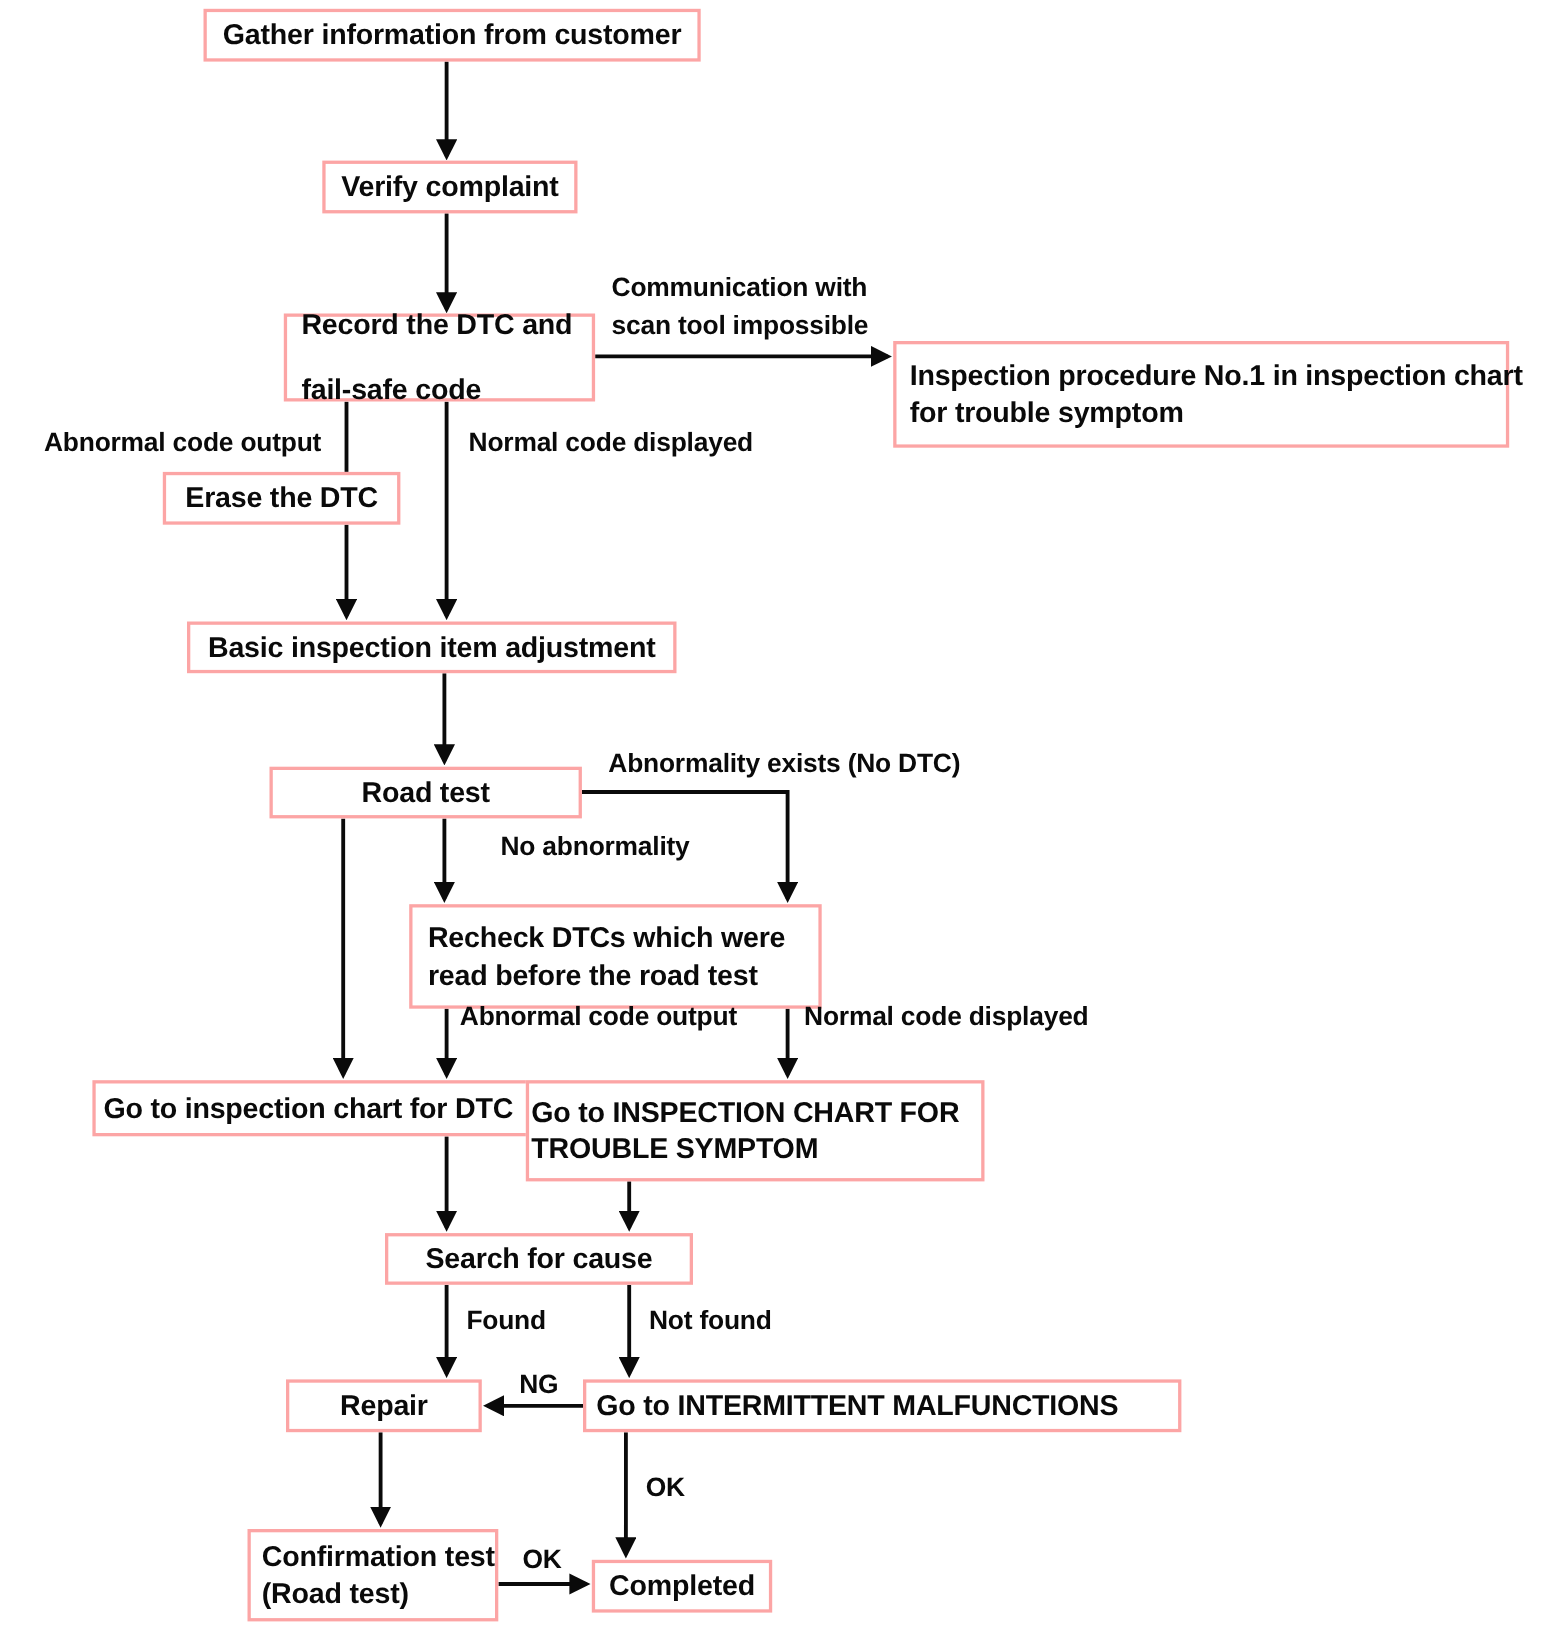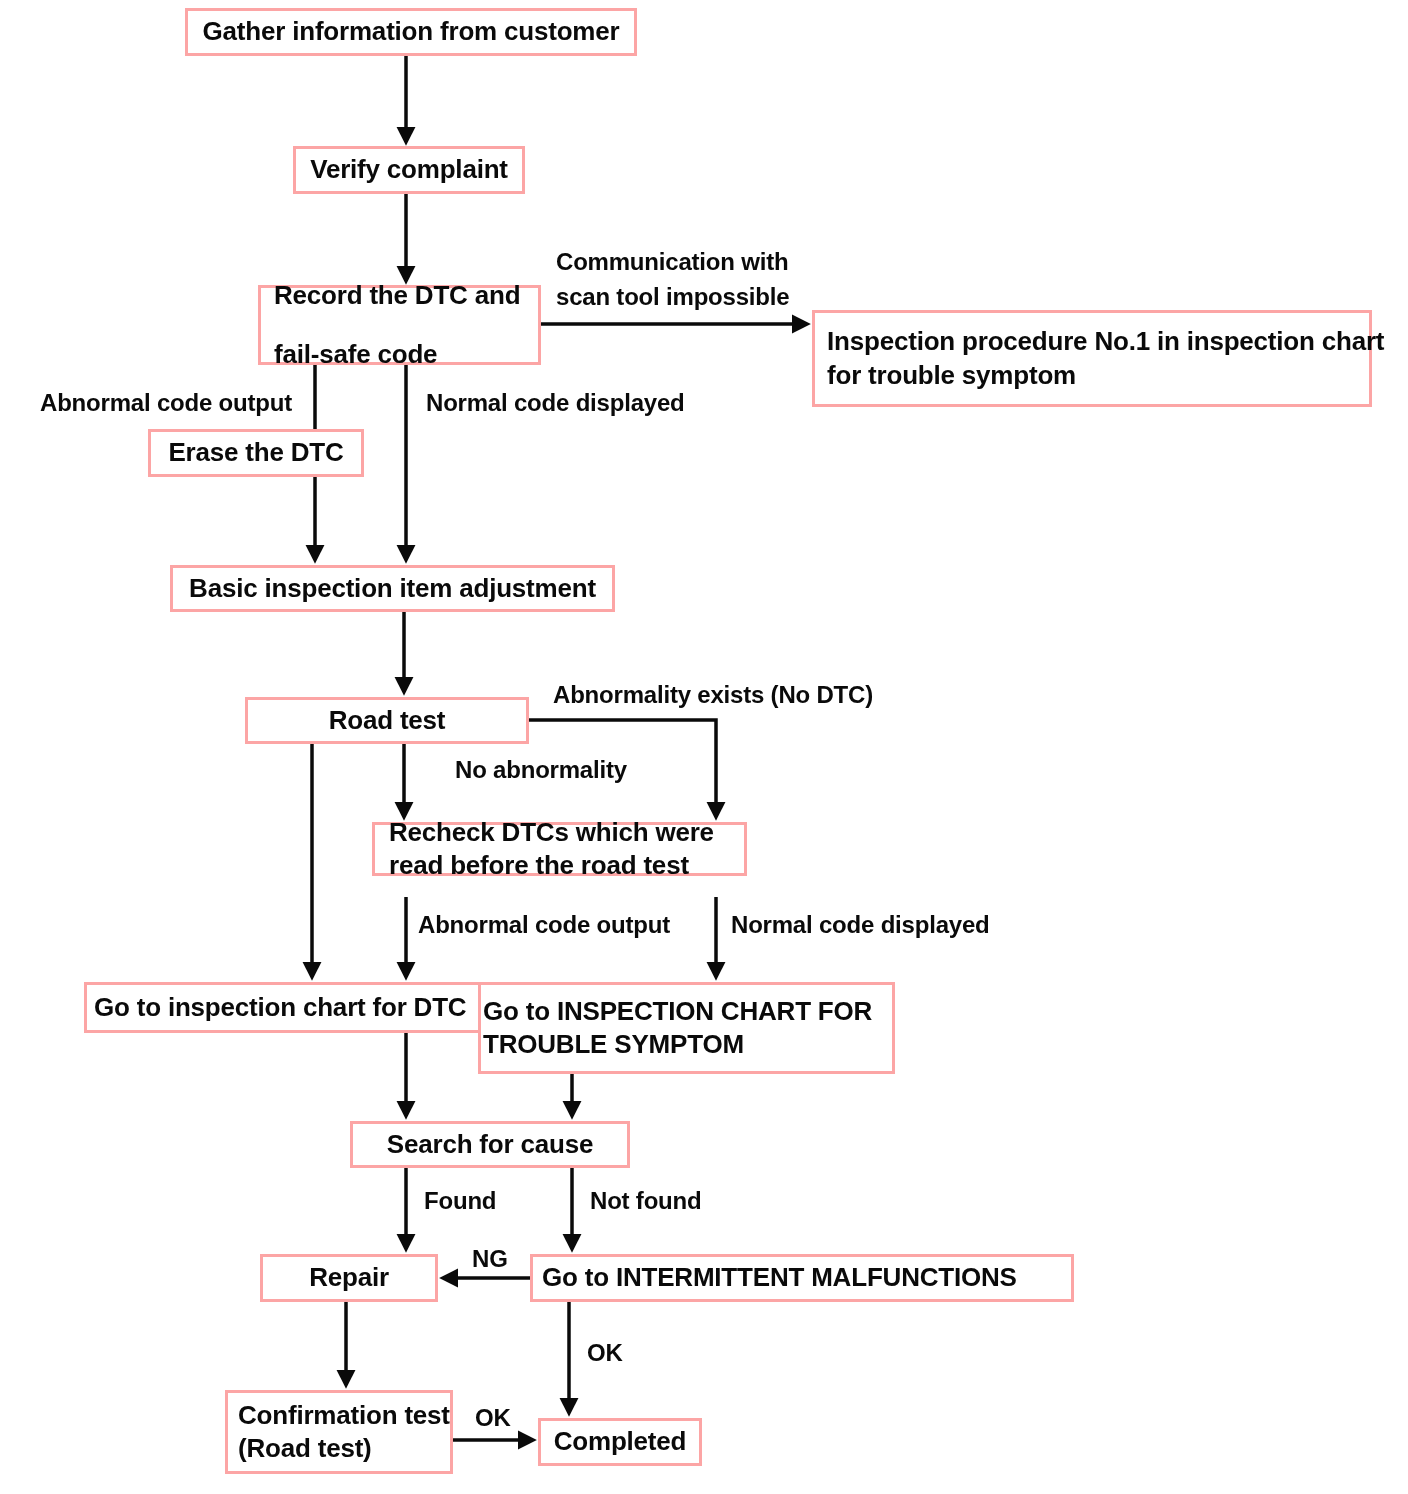--- a/index.html
+++ b/index.html
@@ -87,21 +87,21 @@
   </div>
 
   <div class="node center" style="left:170px;top:565px;width:445px;height:47px;">
     <span class="line">Basic inspection item adjustment</span>
   </div>
 
   <div class="node center" style="left:245px;top:697px;width:284px;height:47px;">
     <span class="line">Road test</span>
   </div>
 
-  <div class="node left" style="left:372px;top:822px;width:375px;height:54px;padding-left:14px;">
+  <div class="node left" style="left:372px;top:822px;width:375px;height:95px;padding-left:14px;">
     <span class="line">Recheck DTCs which were</span>
     <span class="line">read before the road test</span>
   </div>
 
   <div class="node left" style="left:84px;top:982px;width:433px;height:51px;padding-left:7px;">
     <span class="line">Go to  inspection chart for DTC</span>
   </div>
 
   <div class="node left" style="left:478px;top:982px;width:417px;height:92px;padding-left:2px;">
     <span class="line">Go to INSPECTION CHART FOR</span>

